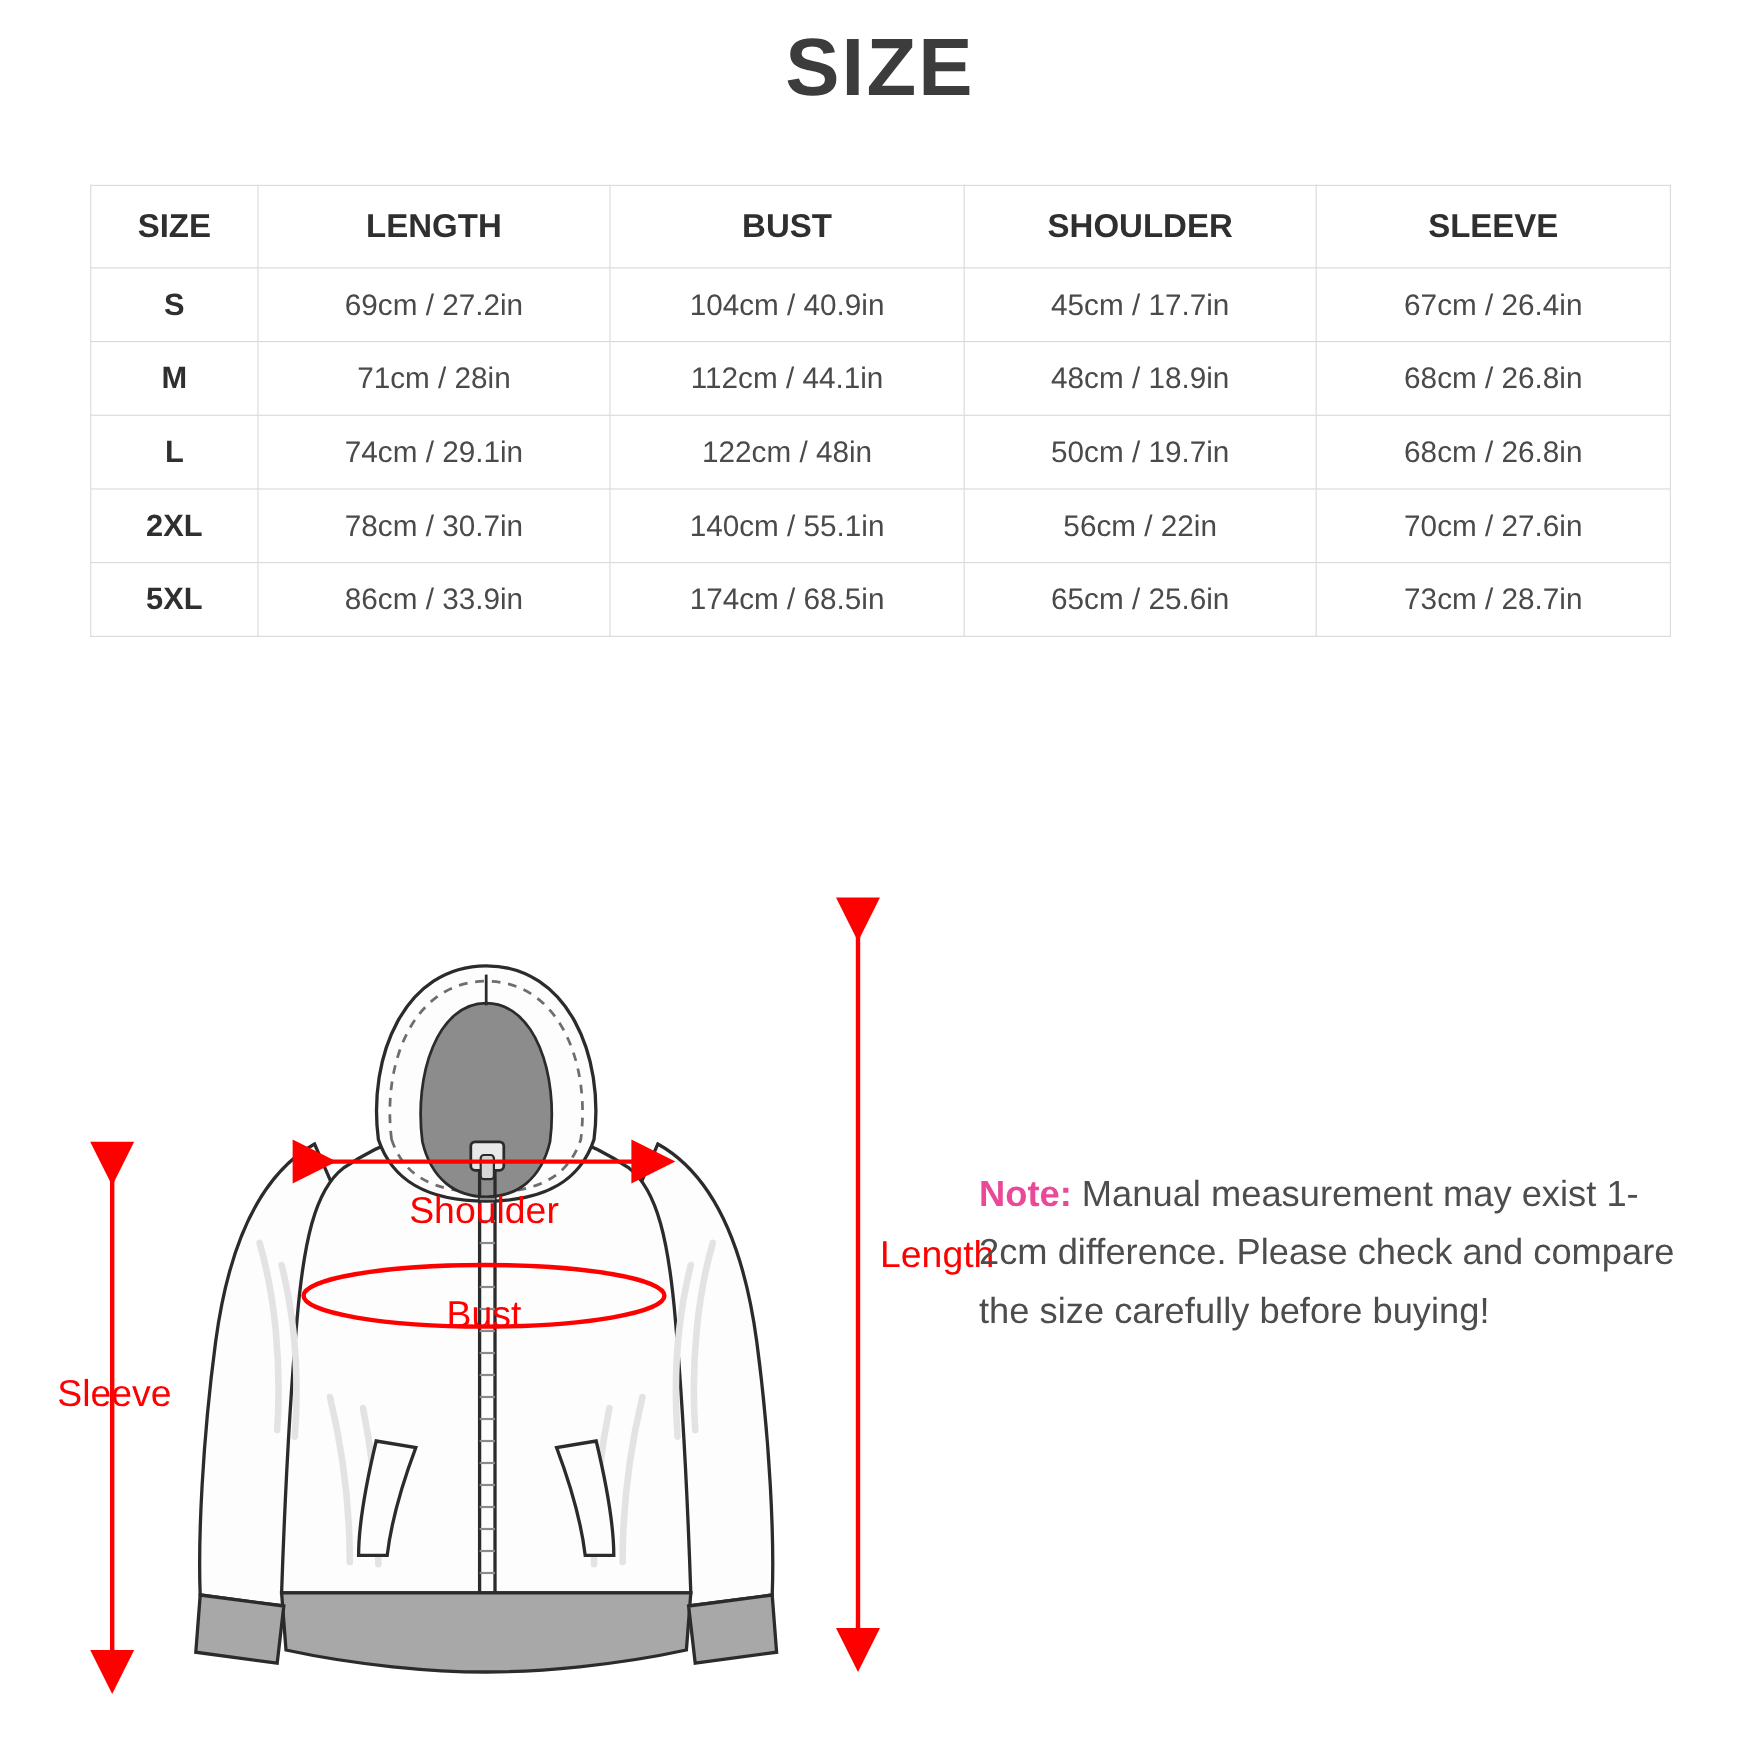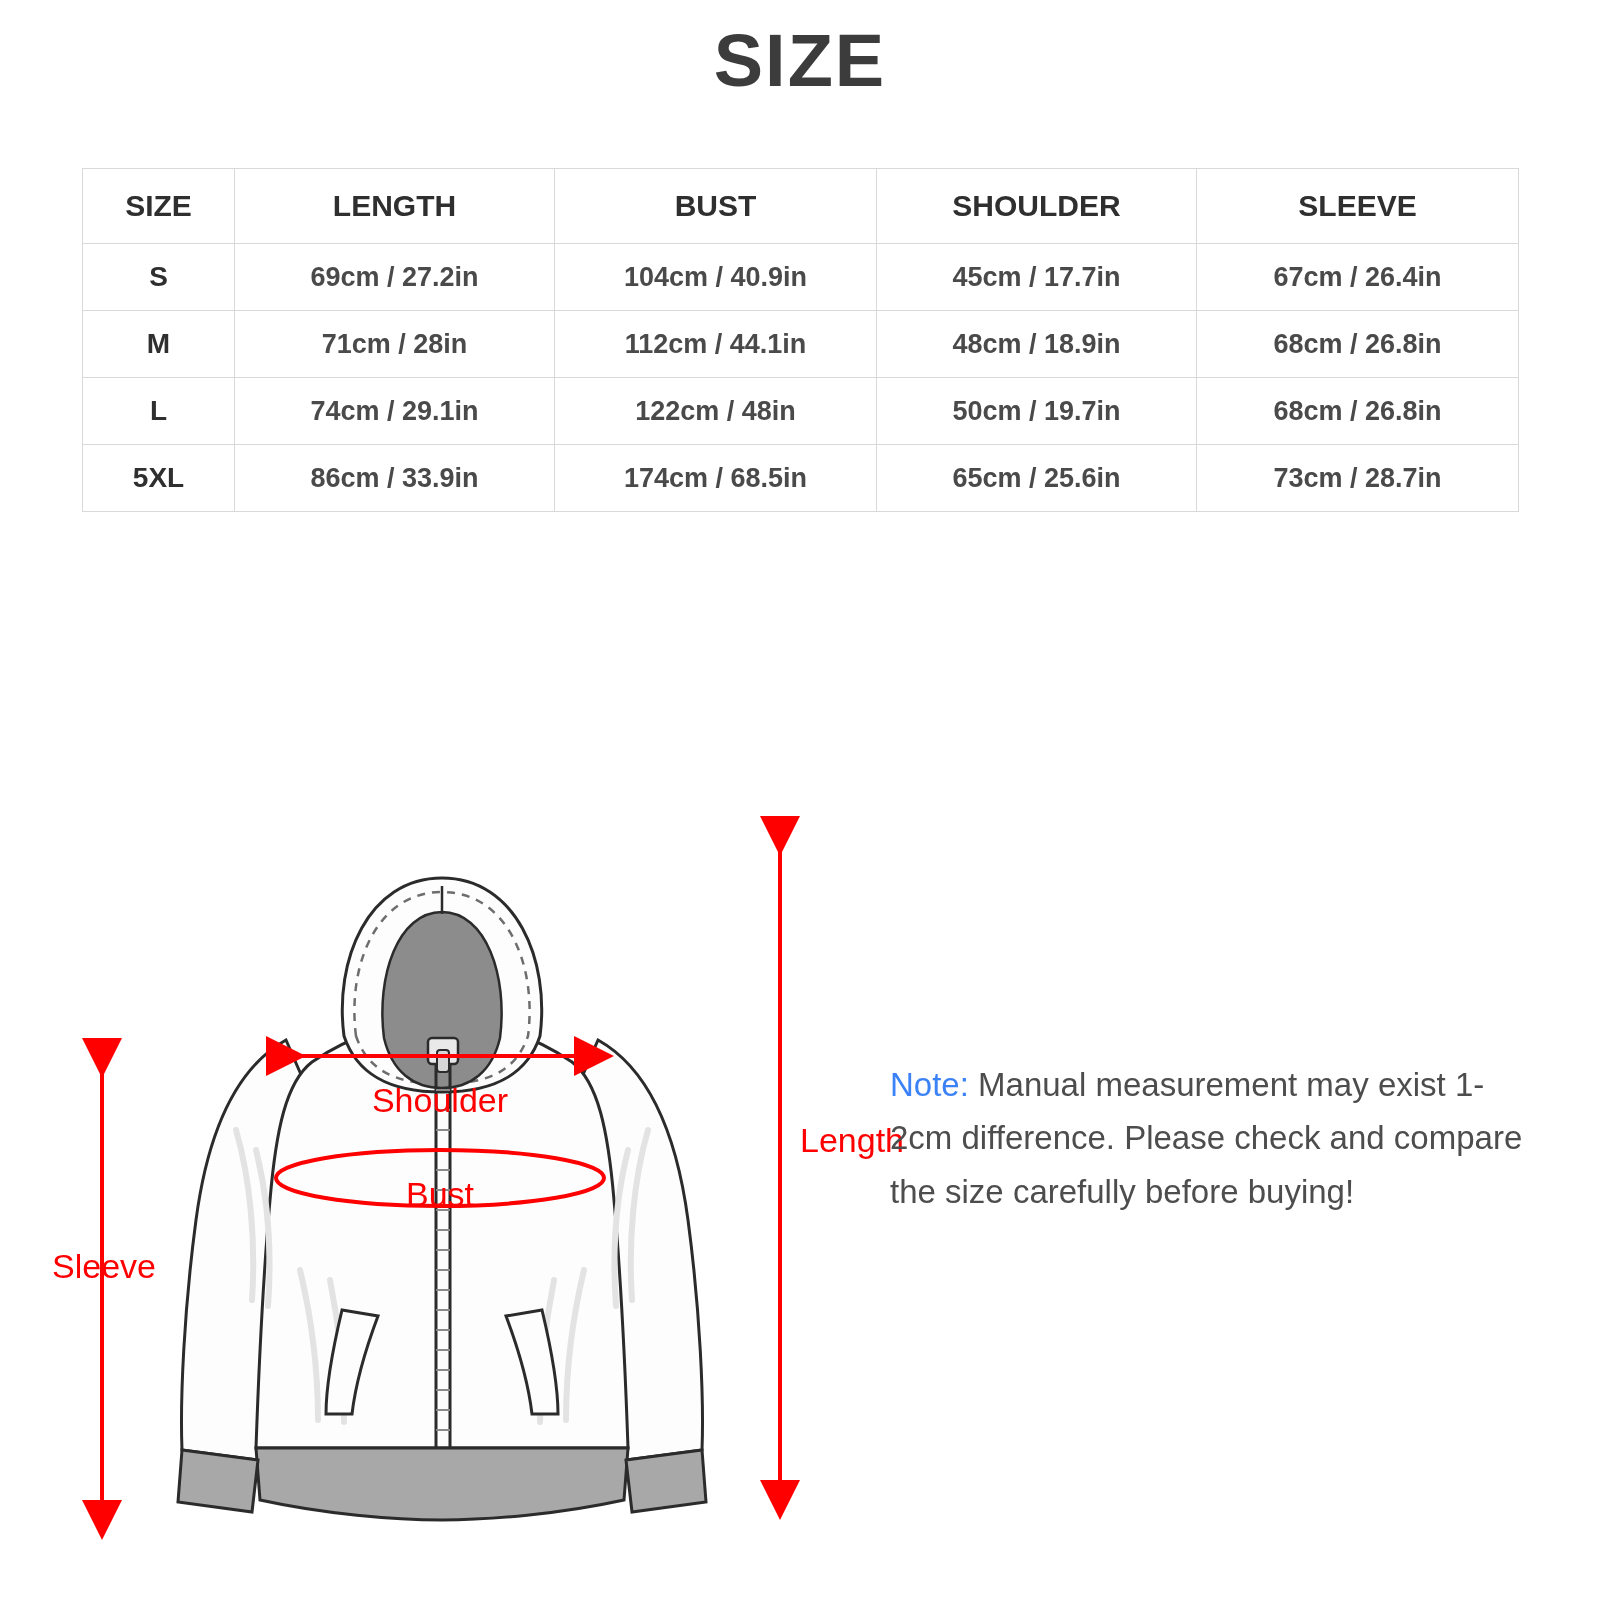--- a/index.html
+++ b/index.html
@@ -34,21 +34,21 @@
     position: absolute;
     top: 168px;
     left: 82px;
     width: 1436px;
     border-collapse: collapse;
     table-layout: fixed;
   }
   .size-table td, .size-table th {
     border: 1px solid #d9d9d9;
     text-align: center;
-    font-weight: bold;
+    font-weight: normal;
     color: #3f3f3f;
   }
   .size-table thead th {
     height: 72px;
     font-size: 30px;
     font-weight: bold;
     color: #2f2f2f;
   }
   .size-table tbody td {
     height: 64px;
@@ -80,22 +80,22 @@
   .note {
     position: absolute;
     left: 890px;
     top: 1058px;
     width: 640px;
     font-size: 33px;
     line-height: 1.62;
     color: #4d4d4d;
   }
   .note b {
-    font-weight: normal;
-    color: #3b82f6;
+    font-weight: bold;
+    color: #ec4899;
   }
 </style>
 </head>
 <body>
 
 <div class="page-title">SIZE</div>
 
 <table class="size-table">
   <colgroup>
     <col class="col-size">
@@ -127,20 +127,27 @@
       <td>112cm / 44.1in</td>
       <td>48cm / 18.9in</td>
       <td>68cm / 26.8in</td>
     </tr>
     <tr>
       <td class="size-cell">L</td>
       <td>74cm / 29.1in</td>
       <td>122cm / 48in</td>
       <td>50cm / 19.7in</td>
       <td>68cm / 26.8in</td>
+    </tr>
+    <tr>
+      <td class="size-cell">2XL</td>
+      <td>78cm / 30.7in</td>
+      <td>140cm / 55.1in</td>
+      <td>56cm / 22in</td>
+      <td>70cm / 27.6in</td>
     </tr>
     <tr>
       <td class="size-cell">5XL</td>
       <td>86cm / 33.9in</td>
       <td>174cm / 68.5in</td>
       <td>65cm / 25.6in</td>
       <td>73cm / 28.7in</td>
     </tr>
   </tbody>
 </table>

